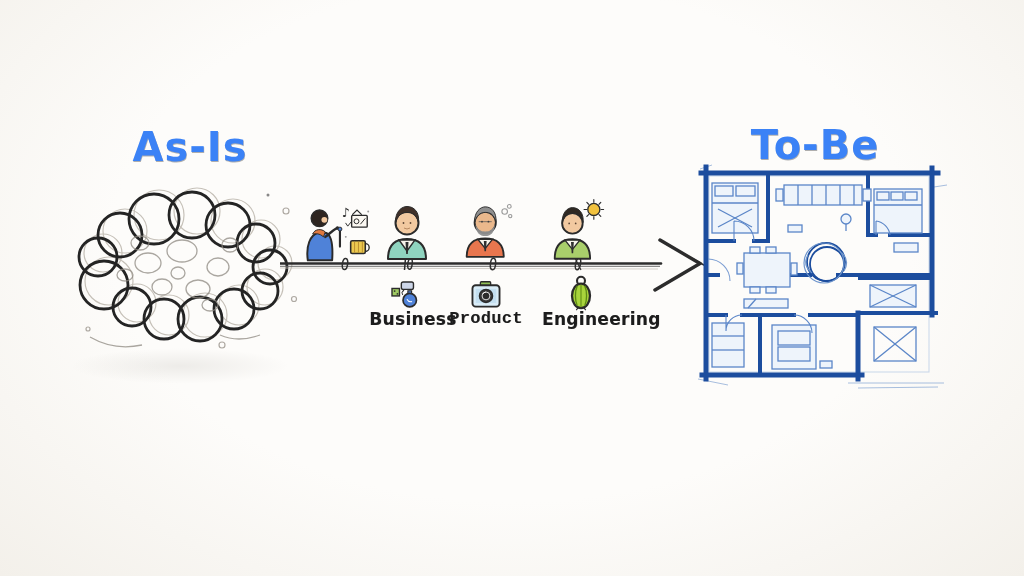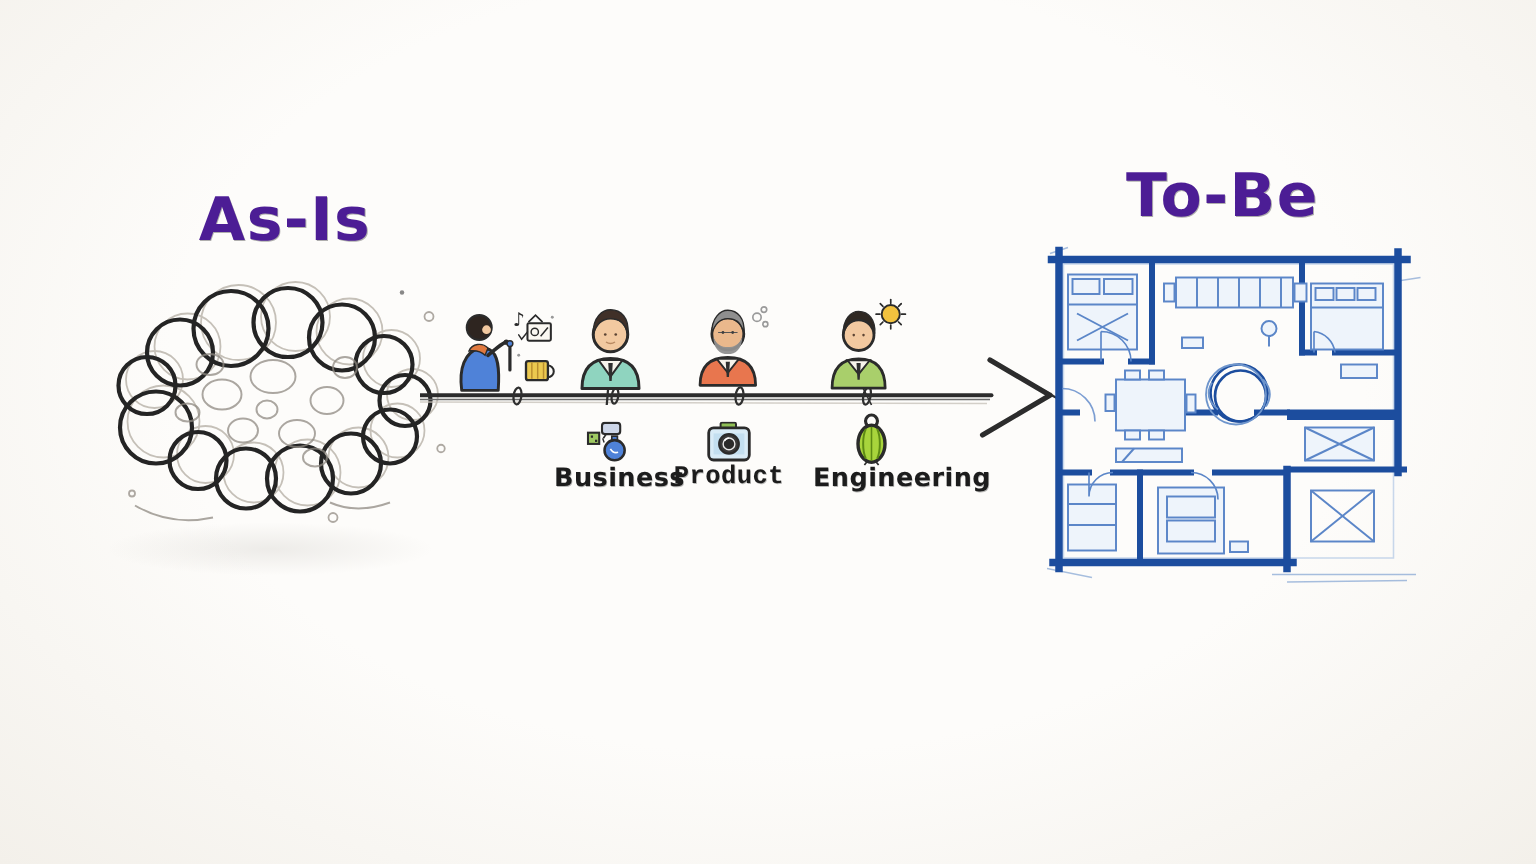--- a/index.html
+++ b/index.html
@@ -8,26 +8,26 @@
     background:radial-gradient(ellipse at 50% 42%, #fdfcfa 55%, #f3f0ea 100%);
     font-family:"DejaVu Sans","Liberation Sans",sans-serif;
     position:relative;
   }
   .canvas{position:absolute;inset:0;}
   .title{
     position:absolute;
     font-weight:700;
     font-size:40px;
     letter-spacing:1px;
-    color:#4c1d95;
+    color:#3b82f6;
     text-align:center;
     text-shadow:0.6px 0.6px 0 rgba(30,30,30,.35);
   }
   .title-asis{left:100px;top:124px;width:180px;}
-  .title-tobe{left:723px;top:108px;width:184px;}
+  .title-tobe{left:723px;top:122px;width:184px;}
   .sketch{position:absolute;}
   .role-label{
     position:absolute;
     top:309px;
     font-weight:700;
     font-size:17px;
     color:#1c1c1c;
     text-align:center;
     letter-spacing:0.3px;
     text-shadow:0.4px 0.4px 0 rgba(30,30,30,.3);

